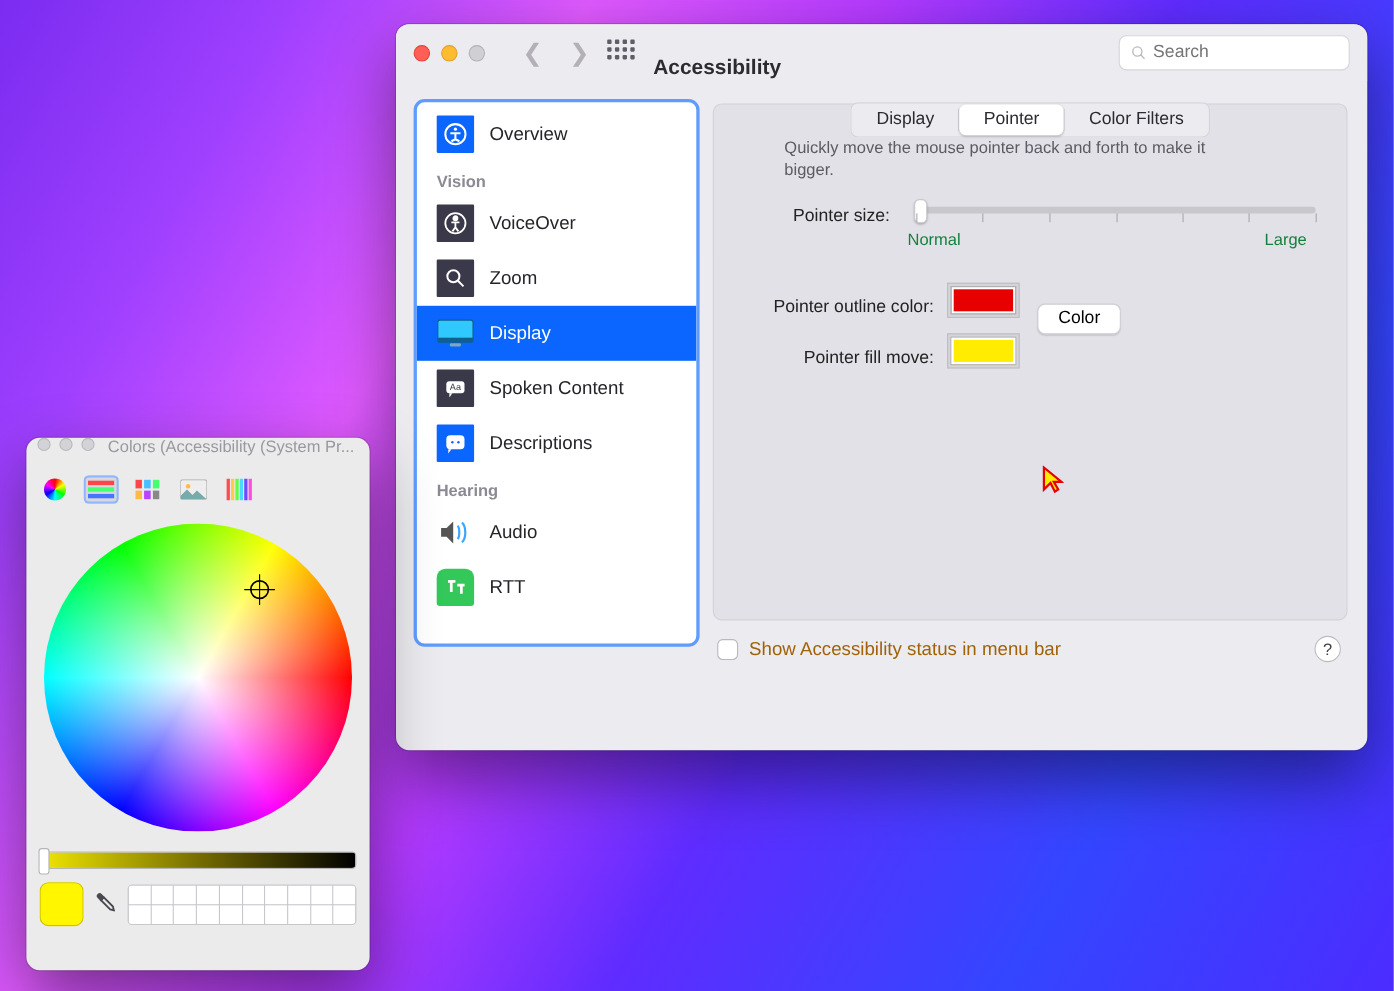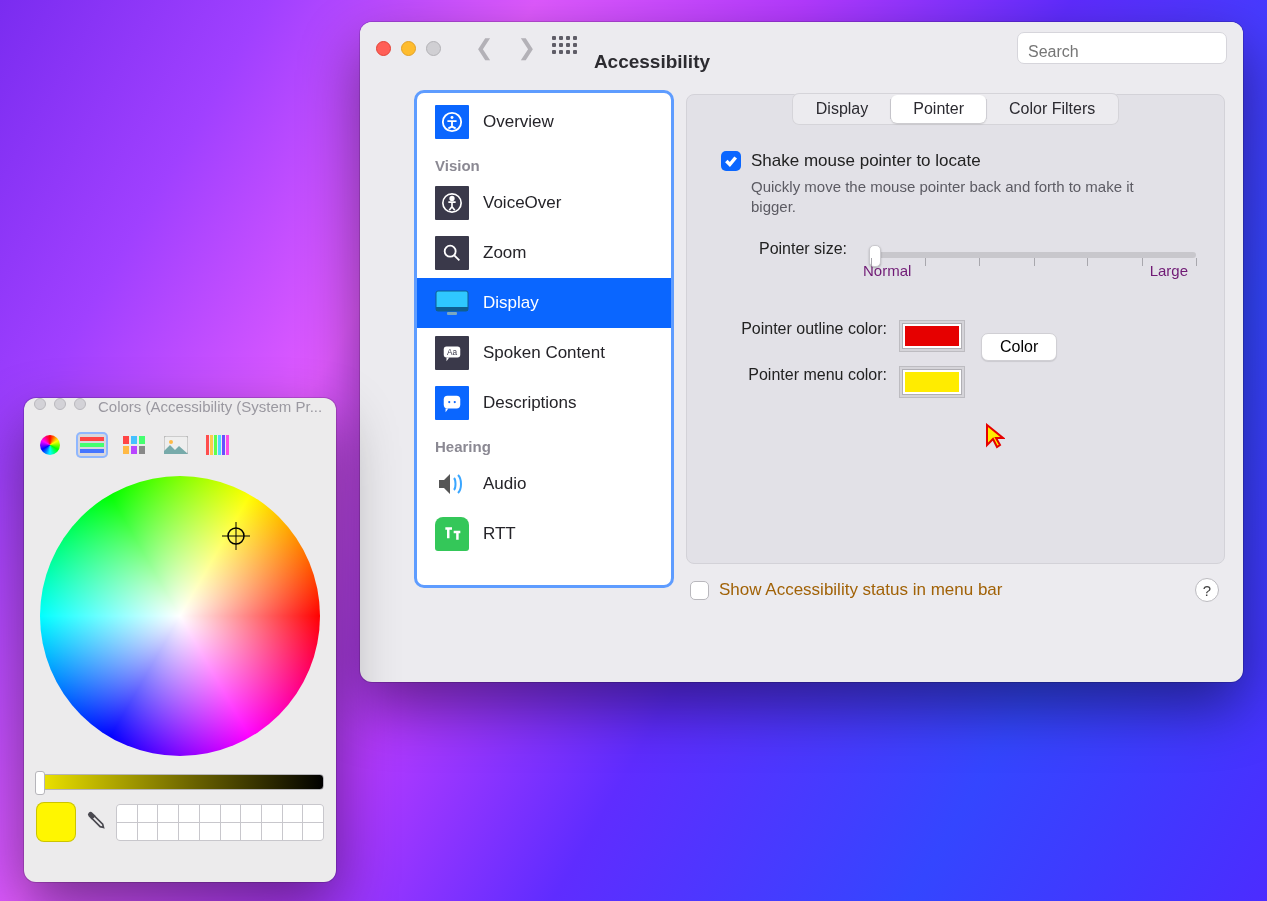--- a/index.html
+++ b/index.html
@@ -35,34 +35,34 @@
   .max-btn{ background:#d0cfd3; border:1px solid #b3b2b6;}
   .nav-arrows { display:flex; gap:24px; margin: 0 16px; }
   .nav-arrows span { font-size:22px; color:#b3b1b7; }
   .grid-icon { width:24px; height:24px; display:grid; grid-template-columns:repeat(4,4px); grid-auto-rows:4px; gap:3px; margin-right:18px; }
   .grid-icon i { background:#5f5d67; border-radius:1px; }
   .title { font-size:19px; font-weight:600; color:#2c2b30; flex:0 0 auto;margin-top:28px; }
   .spacer { flex:1; }
   .search {
     display:flex; align-items:center; gap:6px;
     background:#fff; border:1px solid #d6d5db; border-radius:7px;
-    padding:4px 10px; width:210px; height:32px; color:#9a98a0;flex-direction:column;
+    padding:4px 10px; width:210px; height:32px; color:#9a98a0;
   }
   .search svg{width:16px;height:16px;stroke:#8a889099;}
   .search input{ border:none; outline:none; font-size:16px; width:100%; background:transparent; color:#555;}
 
   .body-row { display:flex; flex:1; padding:16px 18px 0 16px; gap:12px; overflow:hidden; }
 
   
   .sidebar-wrap {
     width:260px; height:498px;
     border:3px solid #5e9cff; border-radius:10px;
     background:#fff;
     overflow:hidden;
-    display:flex; flex-direction:column;margin-left:38px;
+    display:flex; flex-direction:column;
   }
   .sb-scroll{ overflow-y:auto; flex:1; padding-top:4px;}
   .sb-item{
     display:flex; align-items:center; gap:14px;
     padding:8px 18px; height:50px;
     font-size:17px; color:#252429;
   }
   .sb-item.selected{ background:#0a66ff; color:#fff;}
   .sb-heading{ padding:10px 18px 4px; font-size:15px; color:#8b8993; font-weight:600;}
   .sb-icon{
@@ -95,36 +95,36 @@
 
   .chk-row{ display:flex; align-items:flex-start; gap:10px; margin:26px 0 6px 14px;}
   .chk{
     width:20px;height:20px; background:#0a66ff; border-radius:5px;
     display:flex;align-items:center;justify-content:center;
   }
   .chk svg{width:14px;height:14px;stroke:#fff;stroke-width:3;fill:none;}
   .chk-label{ font-size:17px; color:#222;}
   .chk-help{ font-size:15px; color:#5c5b63; margin-left:44px; max-width:430px; line-height:1.35;}
 
-  .slider-row{ display:flex; align-items:flex-end; gap:24px; margin:22px 0 0 40px;}
+  .slider-row{ display:flex; align-items:flex-start; gap:24px; margin:22px 0 0 40px;}
   .slider-label{ font-size:16px; color:#222; min-width:100px; text-align:right;}
   .slider-track{
     position:relative; flex:1; height:6px; background:#c8c7cc; border-radius:3px;
     margin-right:8px;
   }
   .slider-track .tick{ position:absolute; top:6px; width:1px; height:8px; background:#a8a7ad;}
   .slider-knob{
     position:absolute; top:-7px; left:-2px;
     width:12px; height:22px; background:#fff; border:1px solid #c9c8cd; border-radius:5px;
     box-shadow:0 1px 2px rgba(0,0,0,.25);
   }
-  .slider-ends{ display:flex; justify-content:space-between; font-size:15px; color:#701a75;
+  .slider-ends{ display:flex; justify-content:space-between; font-size:15px; color:#15803d;
     margin:4px 16px 0 156px;}
 
-  .color-row{ display:flex; align-items:flex-start; gap:12px; margin:23px 0 0 0;}
+  .color-row{ display:flex; align-items:flex-end; gap:12px; margin:12px 0 0 0;}
   .color-label{ width:180px; text-align:right; font-size:16px; color:#222;}
   .swatch{
     width:58px; height:24px; border:2px solid #fff; box-shadow:0 0 0 1px #b0afb4; display:block;
   }
   .swatch-outer{ padding:3px; background:#d5d4d9; border:1px solid #bdbcc1;}
   .reset-btn{
     background:#fff; border:1px solid #d0cfd4; border-radius:7px;
     font-size:16px; padding:4px 18px; margin-left:16px;
     box-shadow:0 1px 1px rgba(0,0,0,.1);
   }
@@ -317,28 +317,20 @@
         <div class="seg-wrap">
           <div class="seg">
             <button>Display</button>
             <div class="sep"></div>
             <button class="active">Pointer</button>
             <div class="sep"></div>
             <button>Color Filters</button>
           </div>
         </div>
 
-        <div class="chk-row">
-          <div class="chk">
-            <svg viewBox="0 0 12 12">
-                <polyline points="2,6 5,9 10,3"></polyline>
-              </svg>
-          </div>
-          <div class="chk-label">Shake mouse pointer to locate</div>
-        </div>
         <div class="chk-help">Quickly move the mouse pointer back and forth to make it bigger.</div>
 
         <div class="slider-row">
           <div class="slider-label">Pointer size:</div>
           <div class="slider-track">
             <div class="slider-knob"></div>
             <span class="tick" style="left:0%"></span>
               <span class="tick" style="left:16.6%"></span>
               <span class="tick" style="left:33.3%"></span>
               <span class="tick" style="left:50%"></span>
@@ -354,21 +346,21 @@
 
         <div style="display:flex; align-items:center; gap:0; margin-top:18px;">
           <div style="flex:0 0 auto">
             <div class="color-row">
               <div class="color-label">Pointer outline color:</div>
               <div class="swatch-outer">
                 <span class="swatch" id="outline-swatch" style="background: rgb(230, 0, 0);"></span>
               </div>
             </div>
             <div class="color-row" style="margin-top:14px;">
-              <div class="color-label">Pointer menu color:</div>
+              <div class="color-label">Pointer fill move:</div>
               <div class="swatch-outer">
                 <span class="swatch" id="fill-swatch" style="background: rgb(255, 236, 0);"></span>
               </div>
             </div>
           </div>
           <button class="reset-btn">Color</button>
         </div>
 
         <div class="demo-cursor">
           <svg width="20" height="26" viewBox="0 0 20 26">

